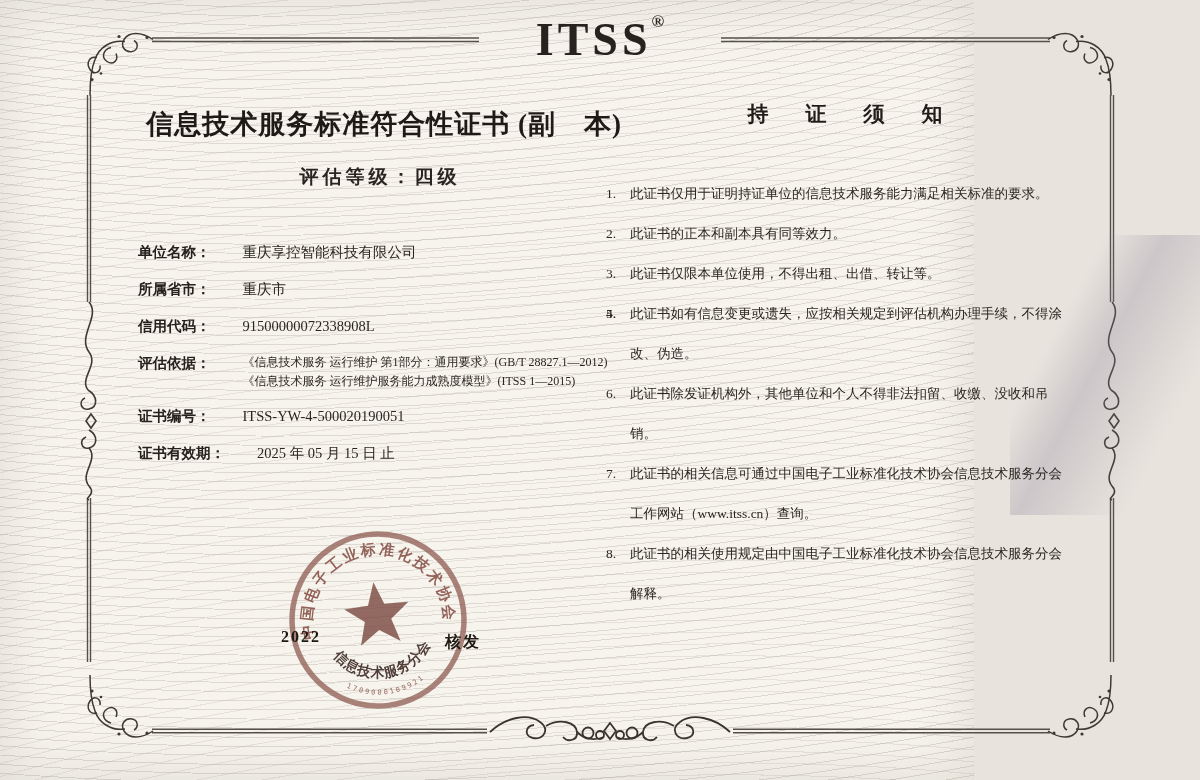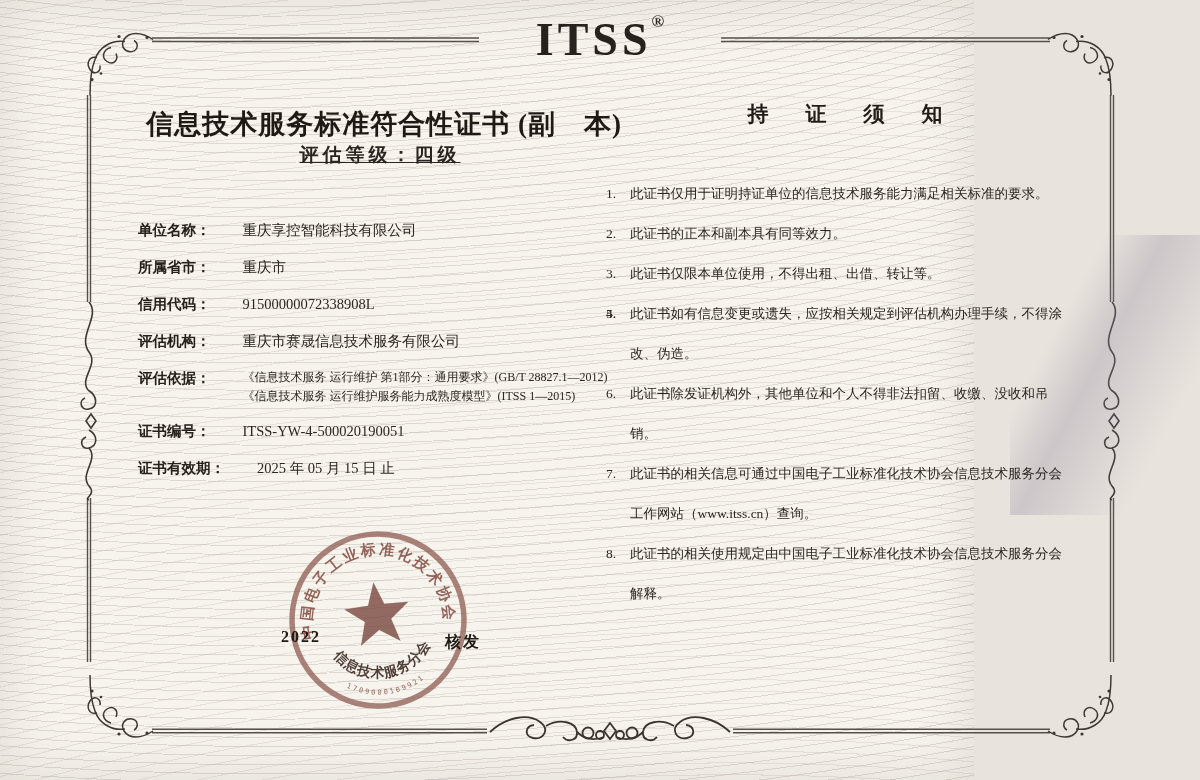--- a/index.html
+++ b/index.html
@@ -16,21 +16,21 @@
   .decor{position:absolute;left:0;top:0;pointer-events:none;}
   .streak{position:absolute;left:1010px;top:235px;width:190px;height:280px;pointer-events:none;
     background:linear-gradient(118deg, rgba(140,130,155,0) 28%, rgba(140,130,155,.30) 46%,
       rgba(140,130,155,.14) 62%, rgba(140,130,155,0) 78%);}
   .itss-logo{position:absolute;left:0;top:12px;width:1200px;text-align:center;
     font-size:46px;font-weight:bold;letter-spacing:4px;color:#27221d;}
   .itss-logo sup{font-size:17px;font-weight:bold;vertical-align:28px;letter-spacing:0;}
   .left-col{position:absolute;left:138px;top:106px;width:484px;}
   .title{margin:0;font-size:27px;font-weight:bold;color:#1f1a15;text-align:right;
     white-space:nowrap;letter-spacing:1px;}
-  .grade{text-align:center;font-size:19px;font-weight:600;letter-spacing:4px;text-decoration:underline;}
+  .grade{margin-top:22px;text-align:center;font-size:19px;font-weight:600;letter-spacing:4px;}
   .fields{margin-top:52px;}
   .field-row{display:flex;align-items:flex-start;margin-bottom:16px;font-size:14.5px;line-height:21px;gap:32px;}
   .field-label{font-weight:700;white-space:nowrap;color:#26211c;}
   .field-value{font-weight:500;color:#2b2620;}
   .field-row.basis .field-value{font-size:12px;line-height:18.5px;}
   .right-col{position:absolute;left:606px;top:100px;width:486px;}
   .notice-title{margin:0;text-align:center;font-size:21px;font-weight:700;letter-spacing:8px;color:#211c17;}
   .notice-list{margin:46px 0 0 0;padding:0;font-size:13.5px;line-height:40px;color:#2b2620;}
   .notice-item{position:relative;list-style:none;padding-left:24px;padding-right:22px;}
   .notice-num{position:absolute;left:0;top:0;}
@@ -120,24 +120,20 @@
         <span class="field-value">重庆享控智能科技有限公司</span>
       </div>
       <div class="field-row">
         <span class="field-label">所属省市：</span>
         <span class="field-value">重庆市</span>
       </div>
       <div class="field-row">
         <span class="field-label">信用代码：</span>
         <span class="field-value">91500000072338908L</span>
       </div>
-      <div class="field-row">
-        <span class="field-label">评估机构：</span>
-        <span class="field-value">重庆市赛晟信息技术服务有限公司</span>
-      </div>
       <div class="field-row basis">
         <span class="field-label">评估依据：</span>
         <span class="field-value">
           <span>《信息技术服务 运行维护 第1部分：通用要求》(GB/T 28827.1—2012)</span><br>
           <span>《信息技术服务 运行维护服务能力成熟度模型》(ITSS 1—2015)</span>
         </span>
       </div>
       <div class="field-row">
         <span class="field-label">证书编号：</span>
         <span class="field-value">ITSS-YW-4-500020190051</span>

